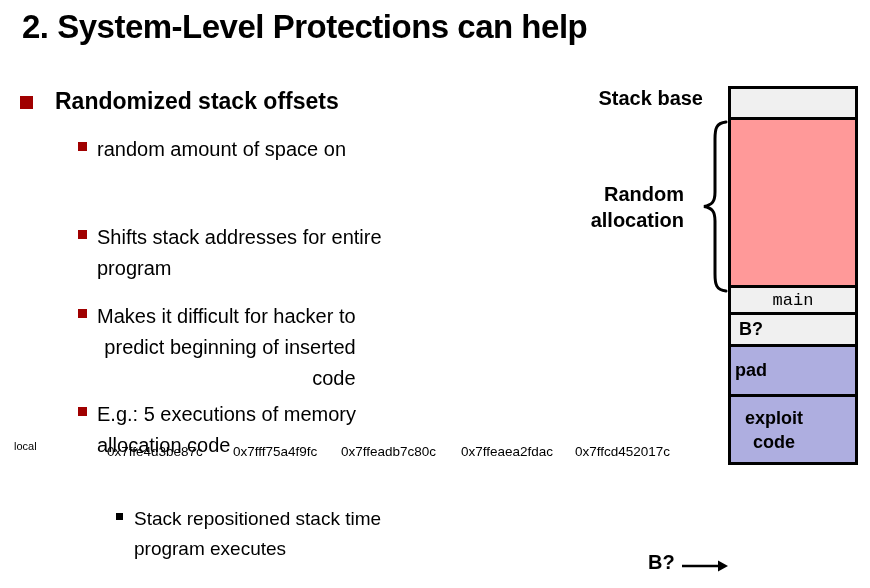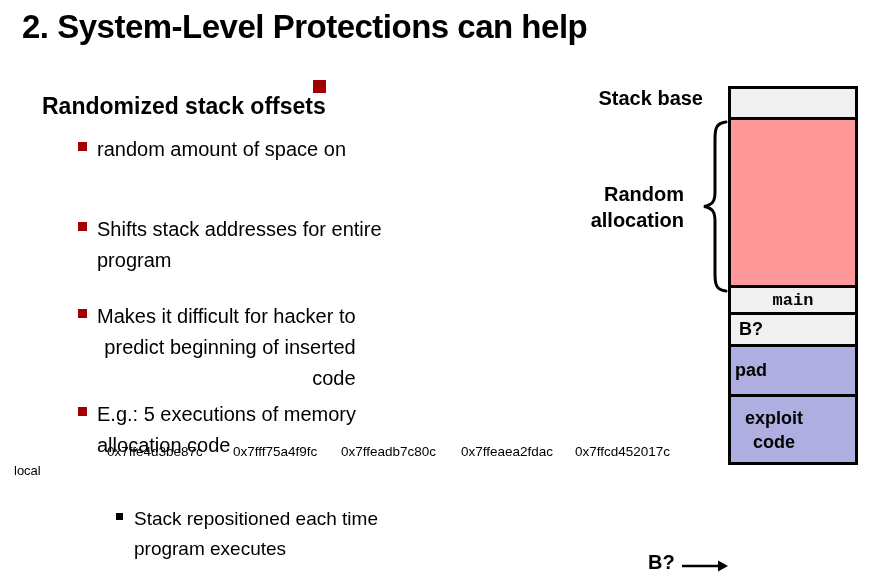--- a/index.html
+++ b/index.html
@@ -14,56 +14,56 @@
   .abs { position:absolute; }
 
   .slide-title {
     left:22px; top:8px;
     font-size:33px; font-weight:bold;
     letter-spacing:-0.5px;
     white-space:nowrap;
   }
 
   
-  .heading-row { left:20px; top:72px; display:flex; align-items:flex-end;flex-direction:column; }
+  .heading-row { left:20px; top:88px; display:flex; align-items:flex-start; }
   .sq-l1 { width:13px; height:13px; background:#A00000; margin-top:8px; flex:none; }
   .heading-text { margin-left:22px; font-size:23px; font-weight:bold; white-space:nowrap; }
 
   
   .bullet { left:78px; display:flex; align-items:flex-start; }
   .sq-l2 { width:9px; height:9px; background:#A00000; margin-top:8px; flex:none; }
   .bullet-text { margin-left:10px; font-size:20px; line-height:31px; white-space:nowrap; }
 
   
   .bullet3 { left:116px; display:flex; align-items:flex-start; }
   .sq-l3 { width:7px; height:7px; background:#000; margin-top:9px; flex:none; }
   .bullet3-text { margin-left:11px; font-size:19px; line-height:30px; white-space:nowrap; }
 
   
-  .exec-label { top:463px; left:14px; font-size:13px; }
+  .exec-label { top:440px; left:14px; font-size:11px; }
   .addr { top:444px; font-size:13.5px; white-space:nowrap; }
 
   
   .diag-label { font-size:20px; font-weight:bold; text-align:right; white-space:nowrap; }
   .stack-base-label { left:560px; top:87px; width:143px; }
   .random-alloc-label { left:540px; top:181px; width:144px; line-height:26px; }
   .b-pointer-label { left:648px; top:551px; font-size:20px; font-weight:bold; }
 
   
   .stack-column {
     left:728px; top:86px; width:130px;
     border:3px solid #000;
     background:#fff;
   }
   .seg { width:100%; border-top:3px solid #000; display:flex; flex-direction:column; justify-content:center; }
   .seg:first-child { border-top:none; }
   .seg-spacer       { height:28px;  background:#F0F0F0; }
   .seg-random       { height:168px; background:#FF9999; }
   .seg-main         { height:27px;  background:#F0F0F0; align-items:center;
-                      font-family:"Liberation Mono", monospace; font-weight:bold; font-size:17px; }
+                      font-family:"Liberation Mono", monospace; font-weight:normal; font-size:17px; }
   .seg-appcode      { height:94px;  background:#FFFFFF; align-items:center;
                       font-weight:bold; font-size:18px; line-height:24px; text-align:center; }
   .seg-appcode .lbl { width:90px; }
   .seg-bq           { height:32px;  background:#F0F0F0; font-weight:bold; font-size:18px; padding-left:8px; }
   .seg-pad          { height:50px;  background:#AEAEE0; font-weight:bold; font-size:18px; padding-left:4px; }
   .seg-exploit      { height:68px;  background:#AEAEE0; font-weight:bold; font-size:18px;
                       line-height:24px; padding-left:8px; }
   .seg-exploit .lbl { width:70px;text-align:center; }
 
   svg { display:block; }
@@ -78,21 +78,21 @@
   <span class="heading-text">Randomized stack offsets</span>
 </div>
 
 <div class="abs bullet" style="top:134px;">
   <span class="sq-l2"></span>
   <div class="bullet-text">
     <div>random amount of space on</div>
   </div>
 </div>
 
-<div class="abs bullet" style="top:214px;">
+<div class="abs bullet" style="top:222px;">
   <span class="sq-l2"></span>
   <div class="bullet-text">
     <div>Shifts stack addresses for entire</div>
     <div>program</div>
   </div>
 </div>
 
 <div class="abs bullet" style="top:301px;text-align:right;">
   <span class="sq-l2"></span>
   <div class="bullet-text">
@@ -113,21 +113,21 @@
 <span class="abs exec-label">local</span>
 <span class="abs addr" style="left:107px;">0x7ffe4d3be87c</span>
 <span class="abs addr" style="left:233px;">0x7fff75a4f9fc</span>
 <span class="abs addr" style="left:341px;">0x7ffeadb7c80c</span>
 <span class="abs addr" style="left:461px;">0x7ffeaea2fdac</span>
 <span class="abs addr" style="left:575px;">0x7ffcd452017c</span>
 
 <div class="abs bullet3" style="top:504px;">
   <span class="sq-l3"></span>
   <div class="bullet3-text">
-    <div>Stack repositioned each time</div>
+    <div>Stack repositioned stack time</div>
     <div>program executes</div>
   </div>
 </div>
 
 <div class="abs diag-label stack-base-label">Stack base</div>
 
 <div class="abs diag-label random-alloc-label">
   <div>Random</div>
   <div>allocation</div>
 </div>

